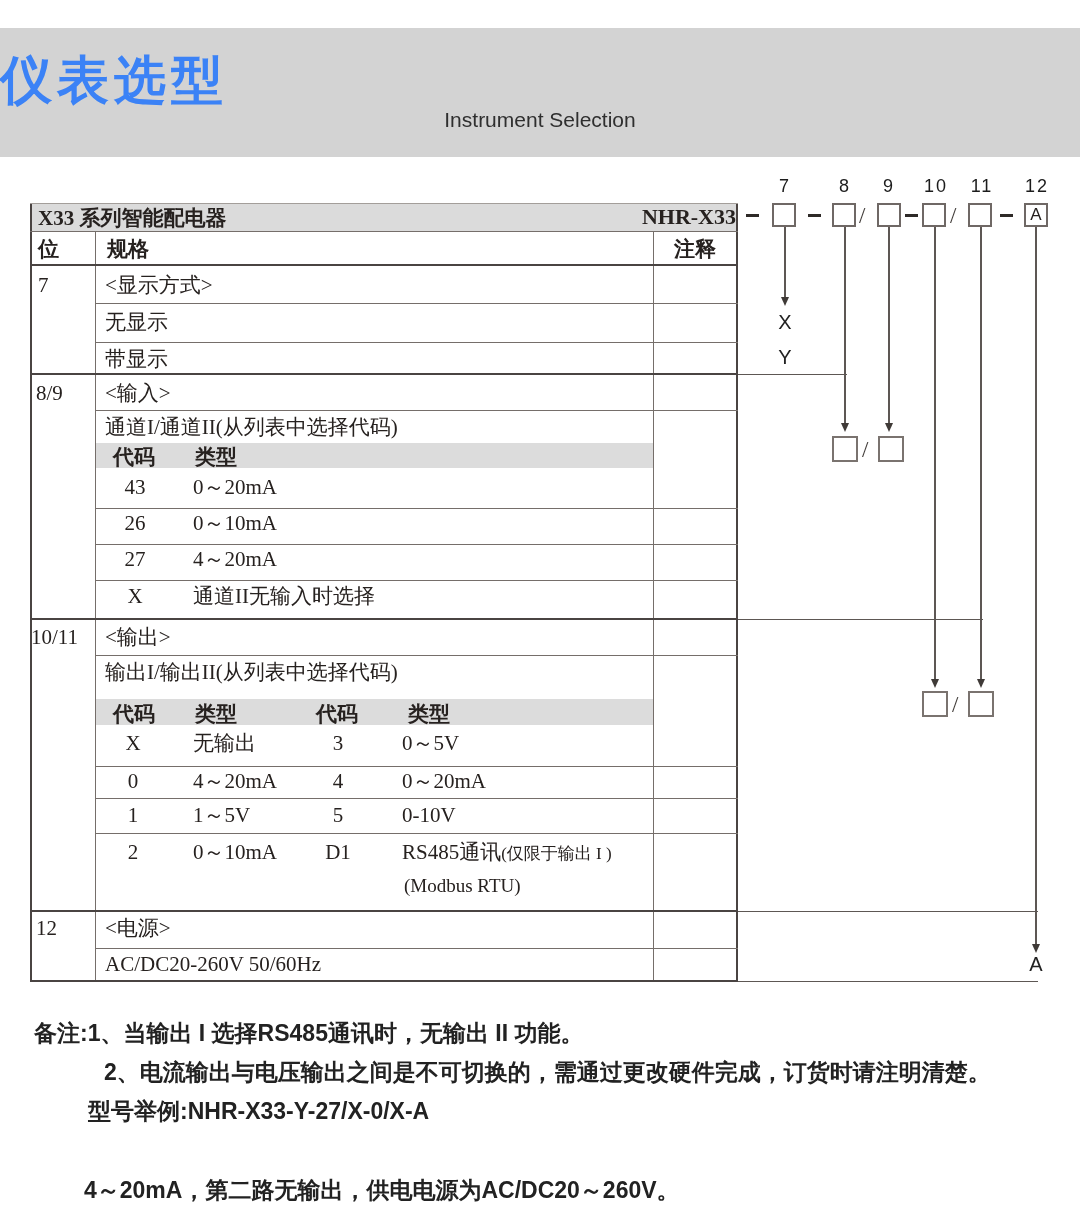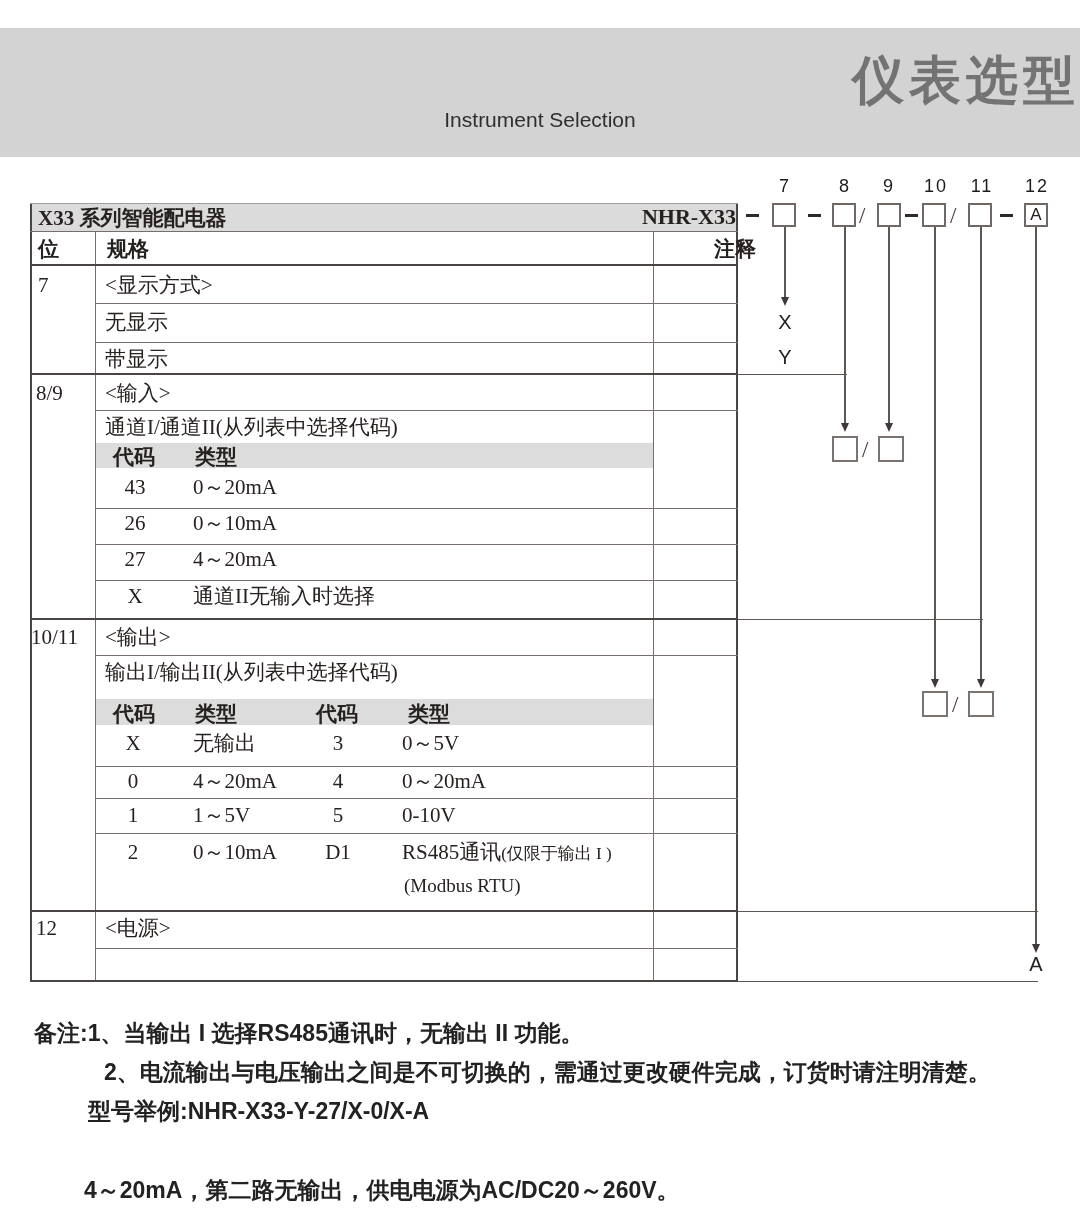--- a/index.html
+++ b/index.html
@@ -30,22 +30,22 @@
   .note{position:absolute;font-family:"Liberation Sans","DejaVu Sans",sans-serif;font-weight:700;
         font-size:23px;color:#222;white-space:nowrap;}
   .small{font-size:17px;}
 </style>
 </head>
 <body>
 
 <div id="page">
 
   <div class="abs" style="left:0;top:28px;width:1080px;height:129px;background:#d3d3d3;"></div>
-  <div class="abs" style="left:0;top:46px;width:1080px;text-align:right;font-size:52px;font-weight:700;letter-spacing:5px;
-              color:#737373;font-family:'Liberation Sans','DejaVu Sans',sans-serif;">仪表选型</div>
+  <div class="abs" style="left:0;top:46px;width:1080px;text-align:left;font-size:52px;font-weight:700;letter-spacing:5px;
+              color:#3b82f6;font-family:'Liberation Sans','DejaVu Sans',sans-serif;">仪表选型</div>
   <div class="abs sans" style="left:0;top:108px;width:1080px;text-align:center;font-size:21px;color:#2f2f2f;">Instrument Selection</div>
 
   <div class="num" style="left:785px;">7</div>
   <div class="num" style="left:845px;">8</div>
   <div class="num" style="left:889px;">9</div>
   <div class="num" style="left:936px;">10</div>
   <div class="num" style="left:982px;">11</div>
   <div class="num" style="left:1037px;">12</div>
 
   <div class="abs" style="left:31px;top:203px;width:705px;height:28px;background:#dbdbdb;"></div>
@@ -78,21 +78,21 @@
   <div class="hl" style="left:738px;top:911px;width:300px;background:#5d5754;"></div>
   <div class="hl" style="left:95px;top:948px;width:643px;"></div>
   <div class="hl2" style="left:30px;top:980px;width:708px;"></div>
   <div class="hl" style="left:738px;top:981px;width:300px;background:#5d5754;"></div>
 
   <div class="band" style="left:96px;top:443px;width:557px;height:25px;"></div>
   <div class="band" style="left:96px;top:699px;width:557px;height:26px;"></div>
 
   <div class="t th" style="left:38px;top:236px;">位</div>
   <div class="t th" style="left:107px;top:236px;">规格</div>
-  <div class="t th ctr" style="left:667px;top:236px;width:56px;margin-left:40px;">注释</div>
+  <div class="t th ctr" style="left:667px;top:236px;width:56px;">注释</div>
 
   <div class="t" style="left:38px;top:272px;">7</div>
   <div class="t" style="left:105px;top:272px;">&lt;显示方式&gt;</div>
   <div class="t" style="left:105px;top:309px;">无显示</div>
   <div class="t" style="left:105px;top:346px;">带显示</div>
 
   <div class="t" style="left:36px;top:380px;">8/9</div>
   <div class="t" style="left:105px;top:380px;">&lt;输入&gt;</div>
   <div class="t" style="left:105px;top:414px;">通道I/通道II(从列表中选择代码)</div>
   <div class="t th" style="left:113px;top:444px;">代码</div>
@@ -132,20 +132,21 @@
   <div class="t ctr" style="left:107px;top:839px;width:52px;">2</div>
   <div class="t" style="left:193px;top:839px;">0～10mA</div>
   <div class="t ctr" style="left:312px;top:839px;width:52px;">D1</div>
   <div class="t" style="left:402px;top:839px;">
     <span>RS485通讯</span><span class="small">(仅限于输出 I )</span>
   </div>
   <div class="t" style="left:404px;top:873px;font-size:19px;">(Modbus RTU)</div>
 
   <div class="t" style="left:36px;top:915px;">12</div>
   <div class="t" style="left:105px;top:915px;">&lt;电源&gt;</div>
+  <div class="t" style="left:105px;top:951px;">AC/DC20-260V  50/60Hz</div>
 
   <div class="dash" style="left:746px;"></div>
   <div class="cbox" style="left:772px;"></div>
   <div class="dash" style="left:808px;"></div>
   <div class="cbox" style="left:832px;"></div>
   <div class="slash" style="left:859px;top:203px;">/</div>
   <div class="cbox" style="left:877px;"></div>
   <div class="dash" style="left:905px;"></div>
   <div class="cbox" style="left:922px;"></div>
   <div class="slash" style="left:950px;top:203px;">/</div>

